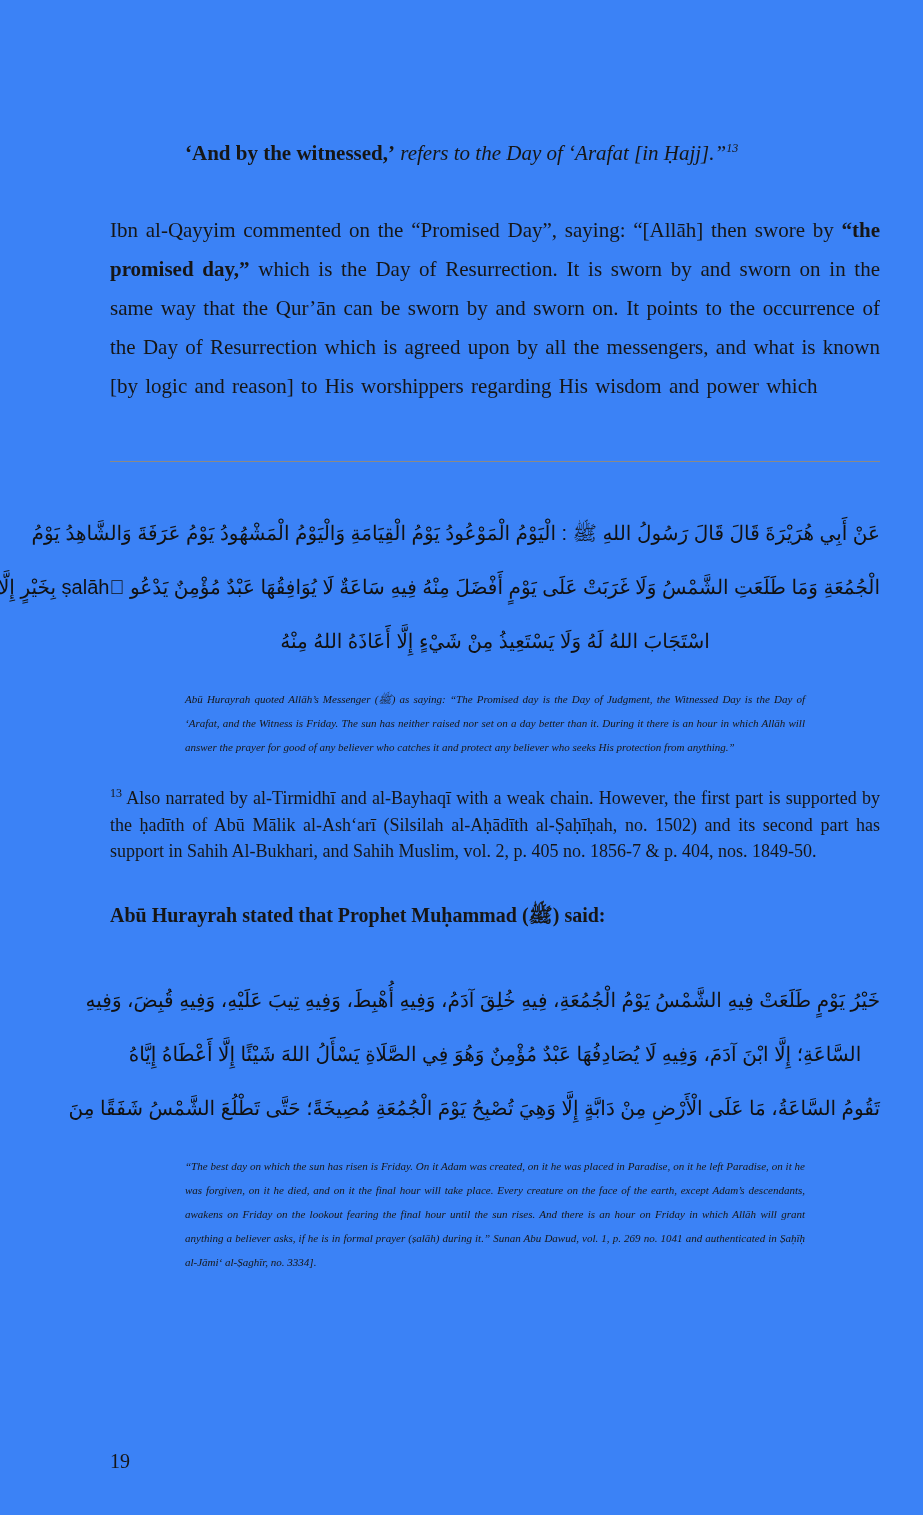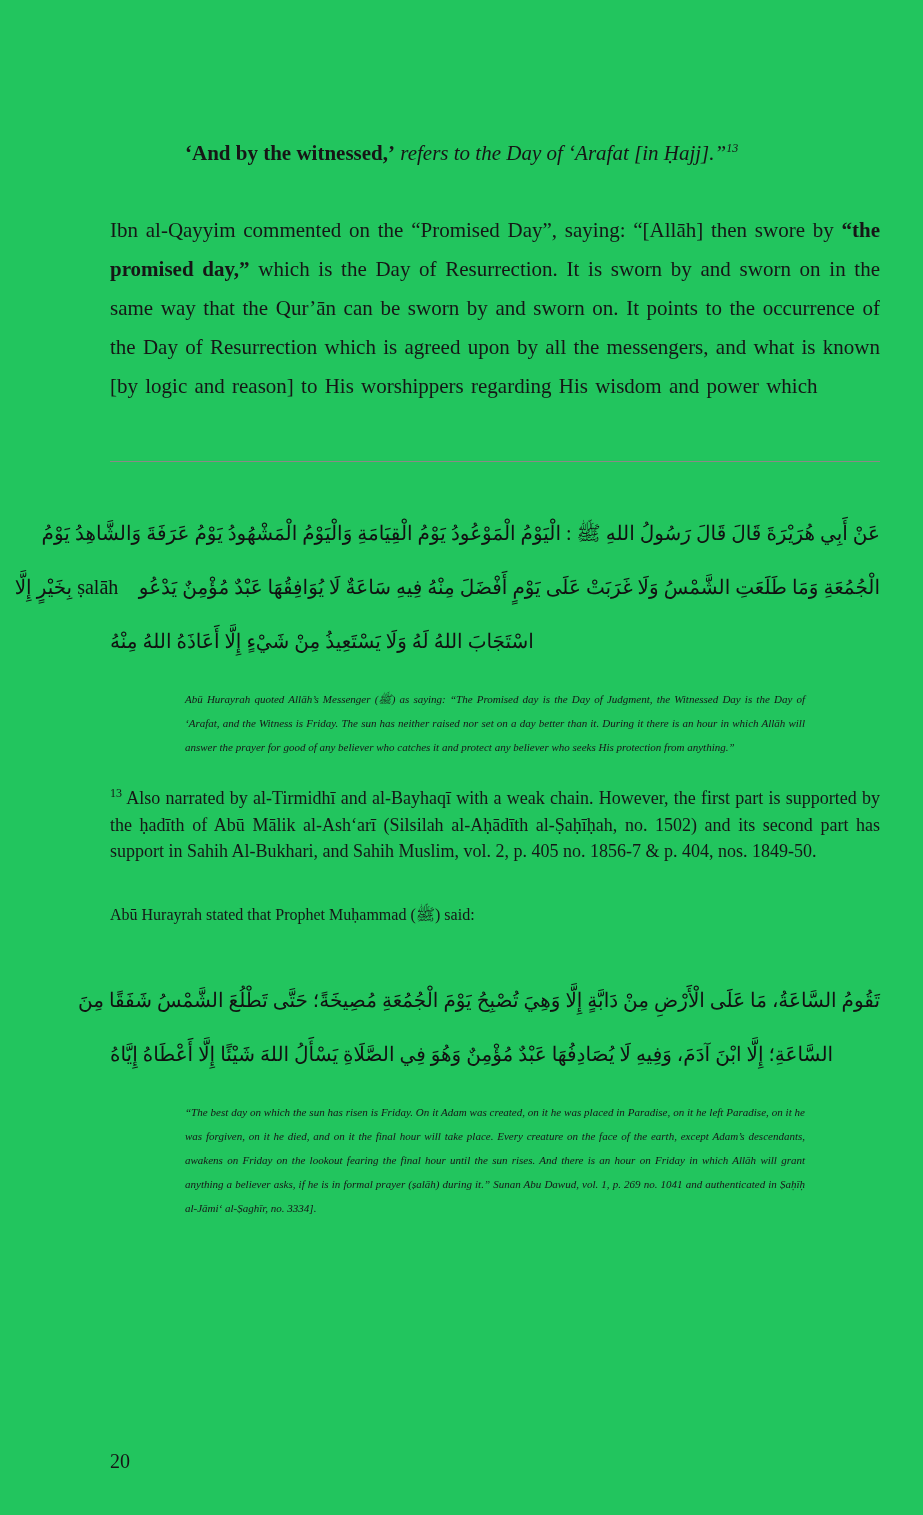--- a/index.html
+++ b/index.html
@@ -1,21 +1,21 @@
 <!DOCTYPE html>
 <html><head>
 <meta charset="utf-8">
 <style>
   html, body { margin: 0; padding: 0; background: #f4f3ef; }
   .book-page {
     position: relative;
     width: 923px;
     height: 1515px;
     margin: 0 auto;
-    background: #22c55e;
+    background: #3b82f6;
     box-sizing: border-box;
     padding: 138px 43px 0 110px;
     font-family: "Liberation Serif", serif;
     color: #161616;
     overflow: hidden;
   }
   .opening-quote {
     margin-left: 75px;
     width: 625px;
     font-size: 21px;
@@ -38,23 +38,23 @@
   }
   .body-para .b { font-weight: bold; }
   .divider {
     border: none;
     border-top: 1px solid #8a8a86;
     margin: 55px 0 0 0;
     width: 100%;
   }
   .arabic-block {
     margin-top: 44px;
-    text-align: left;
+    text-align: center;
     direction: rtl;
-    font-family: Liberation Serif, serif;
+    font-family: Liberation Sans, sans-serif;
     font-size: 20px;
     line-height: 54px;
     color: #111;
   }
   .arabic-line { white-space: nowrap; }
   .translation {
     margin: 19px 0 0 75px;
     width: 620px;
     font-size: 11px;
     line-height: 24px;
@@ -68,22 +68,23 @@
     text-align: justify;
   }
   .footnote .i, .intro-line .i { }
   .footnote sup.fn-num {
     font-size: 12px;
     vertical-align: super;
     line-height: 0;
   }
   .intro-line {
     margin: 36px 0 0 0;
-    font-size: 16px;
+    font-size: 20px;
     line-height: 28px;
+    font-weight: bold;
   }
   .page-number {
     position: absolute;
     left: 110px;
     top: 1450px;
     font-size: 20px;
   }
 </style>
 </head>
 <body>
@@ -104,21 +105,22 @@
     <div class="arabic-line">اسْتَجَابَ اللهُ لَهُ وَلَا يَسْتَعِيذُ مِنْ شَيْءٍ إِلَّا أَعَاذَهُ اللهُ مِنْهُ</div>
   </div>
 
   <div class="translation">Abū Hurayrah quoted Allāh’s Messenger (ﷺ) as saying: “The Promised day is the Day of Judgment, the Witnessed Day is the Day of ‘Arafat, and the Witness is Friday. The sun has neither raised nor set on a day better than it. During it there is an hour in which Allāh will answer the prayer for good of any believer who catches it and protect any believer who seeks His protection from anything.”</div>
 
   <div class="footnote"><sup class="fn-num">13</sup><span> Also narrated by al-Tirmidhī and al-Bayhaqī with a weak chain. However, the first part is supported by the </span><span class="i">ḥadīth</span><span> of Abū Mālik al-Ash‘arī (</span><span class="i">Silsilah al-Aḥādīth al-Ṣaḥīḥah</span><span>, no. 1502) and its second part has support in </span><span class="i">Sahih Al-Bukhari,</span><span> and </span><span class="i">Sahih Muslim,</span><span> vol. 2, p. 405 no. 1856-7 &amp; p. 404, nos. 1849-50.</span></div>
 
   <p class="intro-line">Abū Hurayrah stated  that Prophet Muḥammad (ﷺ) said:</p>
 
   <div class="arabic-block">
+    <div class="arabic-line">خَيْرُ يَوْمٍ طَلَعَتْ فِيهِ الشَّمْسُ يَوْمُ الْجُمُعَةِ، فِيهِ خُلِقَ آدَمُ، وَفِيهِ أُهْبِطَ، وَفِيهِ تِيبَ عَلَيْهِ، وَفِيهِ قُبِضَ، وَفِيهِ</div>
+    <div class="arabic-line">السَّاعَةِ؛ إِلَّا ابْنَ آدَمَ، وَفِيهِ لَا يُصَادِفُهَا عَبْدٌ مُؤْمِنٌ وَهُوَ فِي الصَّلَاةِ يَسْأَلُ اللهَ شَيْئًا إِلَّا أَعْطَاهُ إِيَّاهُ</div>
     <div class="arabic-line">تَقُومُ السَّاعَةُ، مَا عَلَى الْأَرْضِ مِنْ دَابَّةٍ إِلَّا وَهِيَ تُصْبِحُ يَوْمَ الْجُمُعَةِ مُصِيخَةً؛ حَتَّى تَطْلُعَ الشَّمْسُ شَفَقًا مِنَ</div>
-    <div class="arabic-line">السَّاعَةِ؛ إِلَّا ابْنَ آدَمَ، وَفِيهِ لَا يُصَادِفُهَا عَبْدٌ مُؤْمِنٌ وَهُوَ فِي الصَّلَاةِ يَسْأَلُ اللهَ شَيْئًا إِلَّا أَعْطَاهُ إِيَّاهُ</div>
   </div>
 
   <div class="translation">“The best day on which the sun has risen is Friday. On it Adam was created, on it he was placed in Paradise, on it he left Paradise, on it he was forgiven, on it he died, and on it the final hour will take place. Every creature on the face of the earth, except Adam’s descendants, awakens on Friday on the lookout fearing the final hour until the sun rises. And there is an hour on Friday in which Allāh will grant anything a believer asks, if he is in formal prayer (ṣalāh) during it.” Sunan Abu Dawud, vol. 1, p. 269 no. 1041 and authenticated in Ṣaḥīḥ al-Jāmi‘ al-Ṣaghīr, no. 3334].</div>
 
-  <div class="page-number">20</div>
+  <div class="page-number">19</div>
 
 </div>
 
 </body></html>

